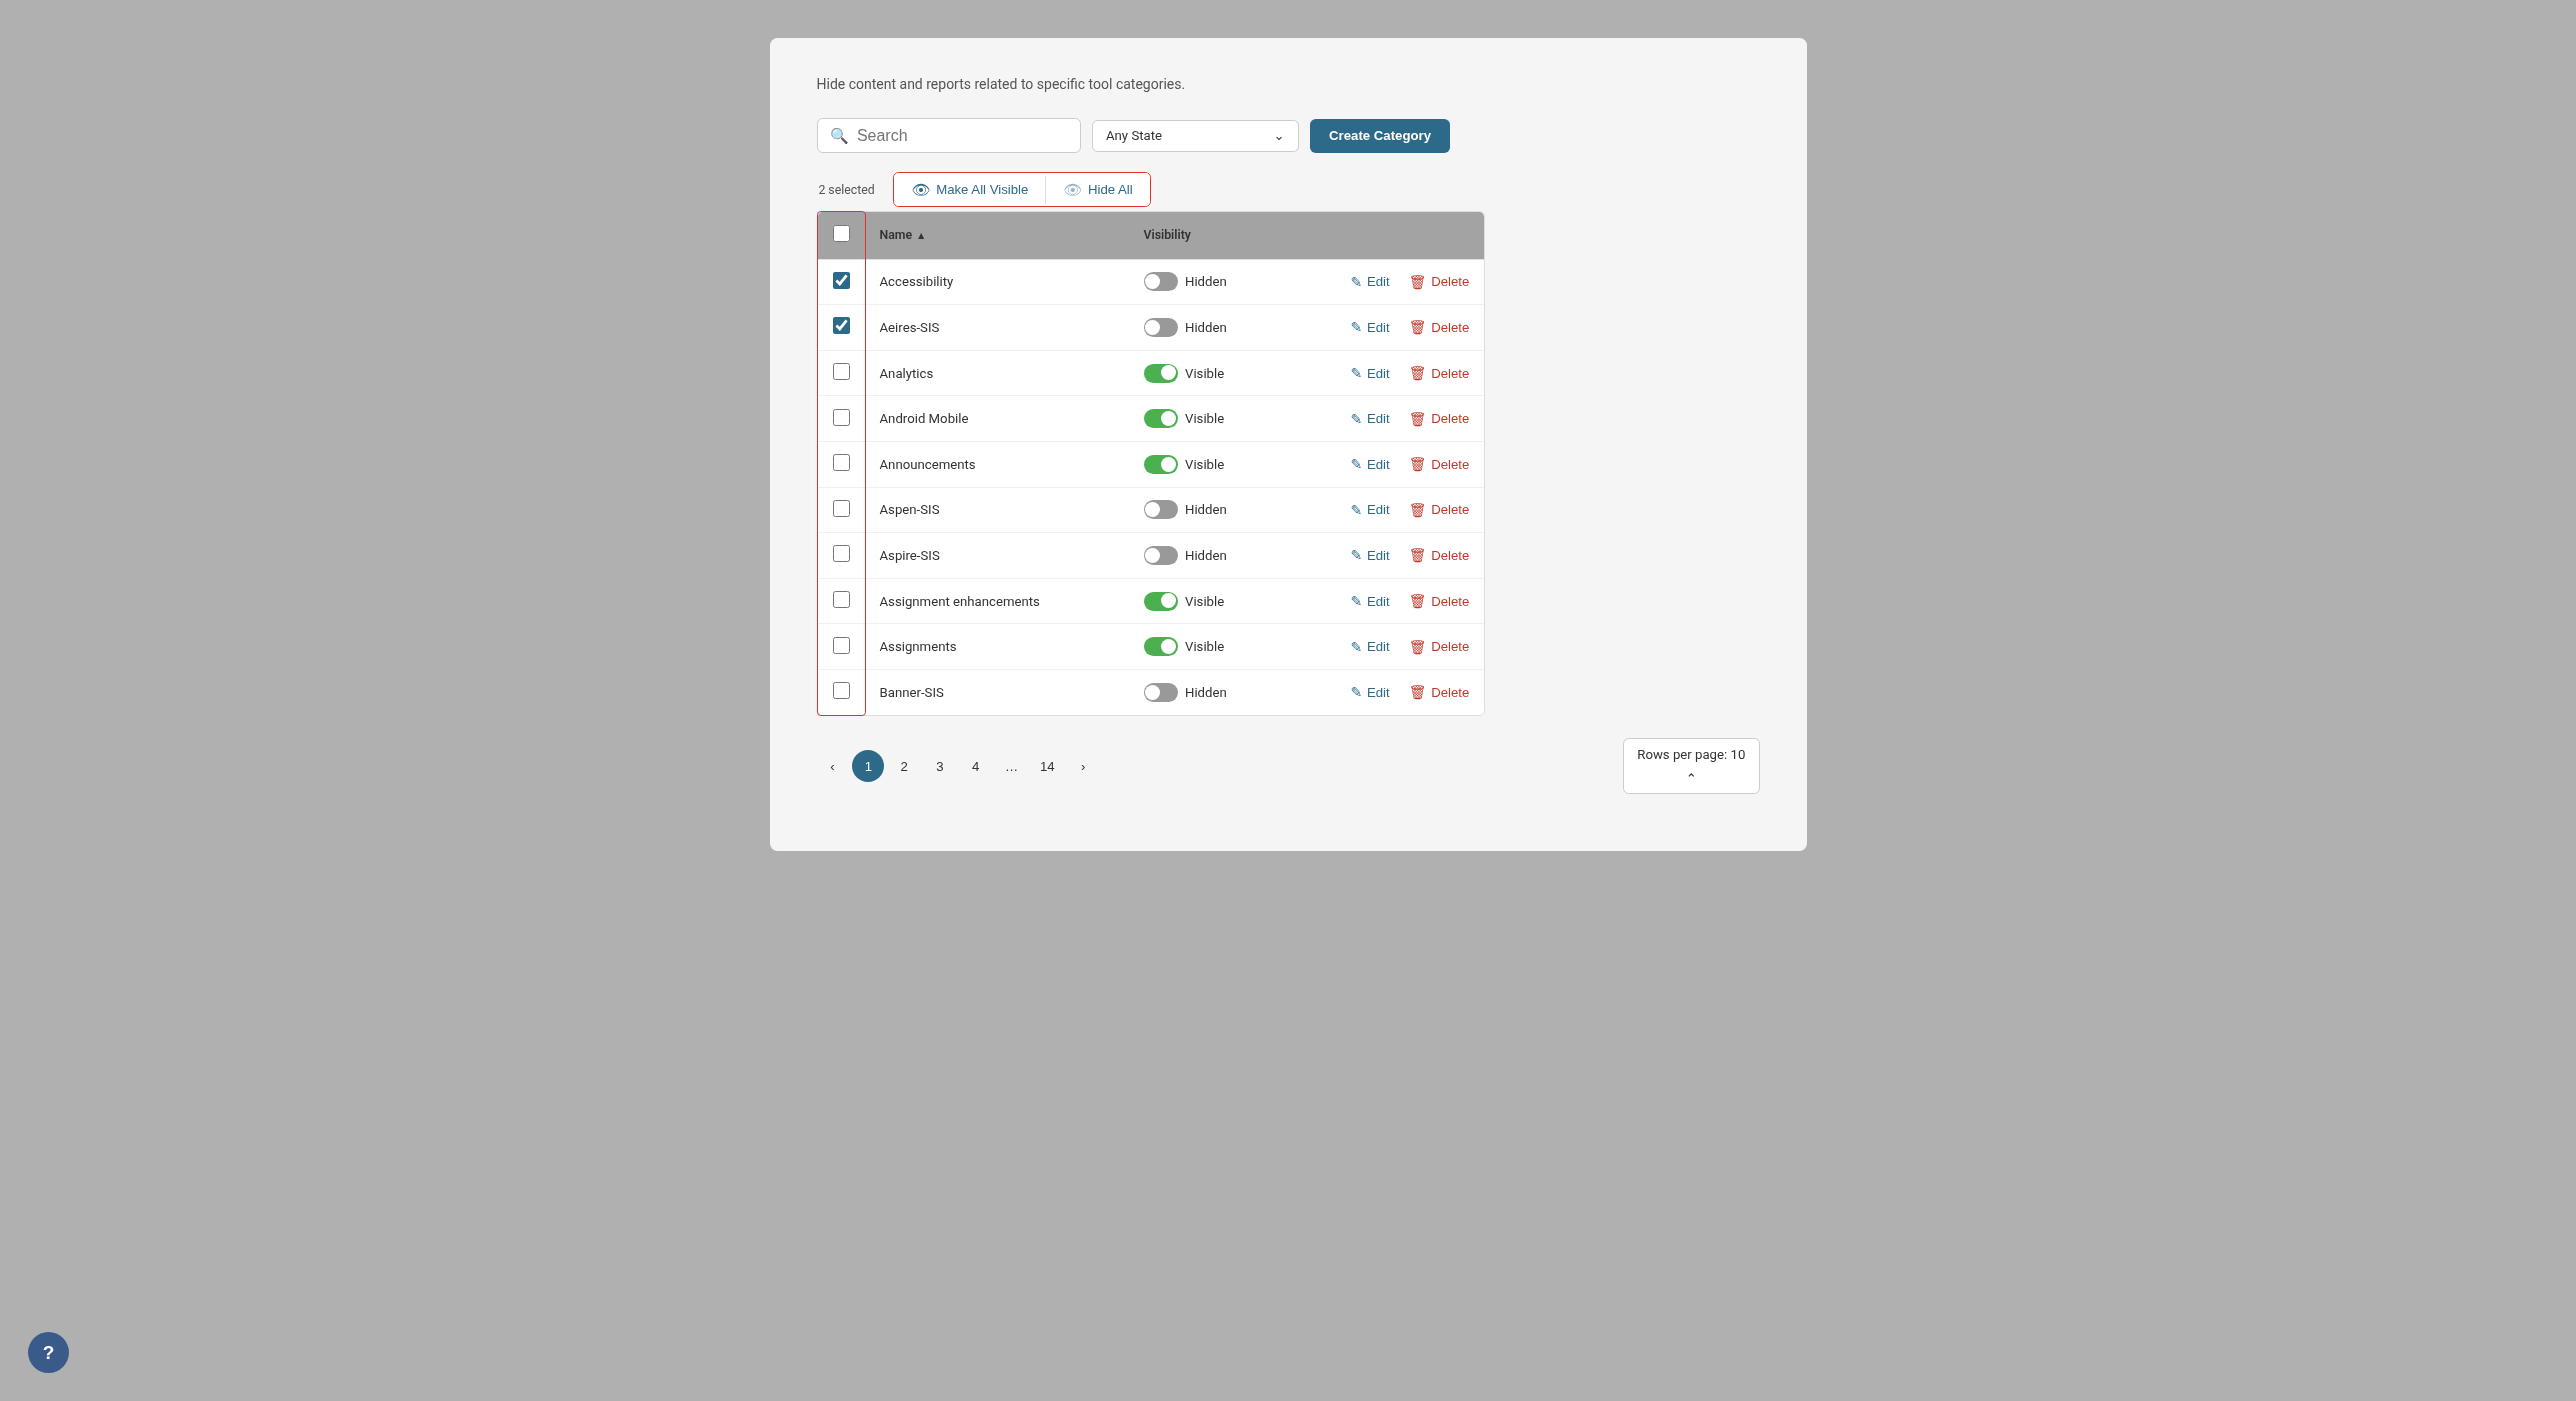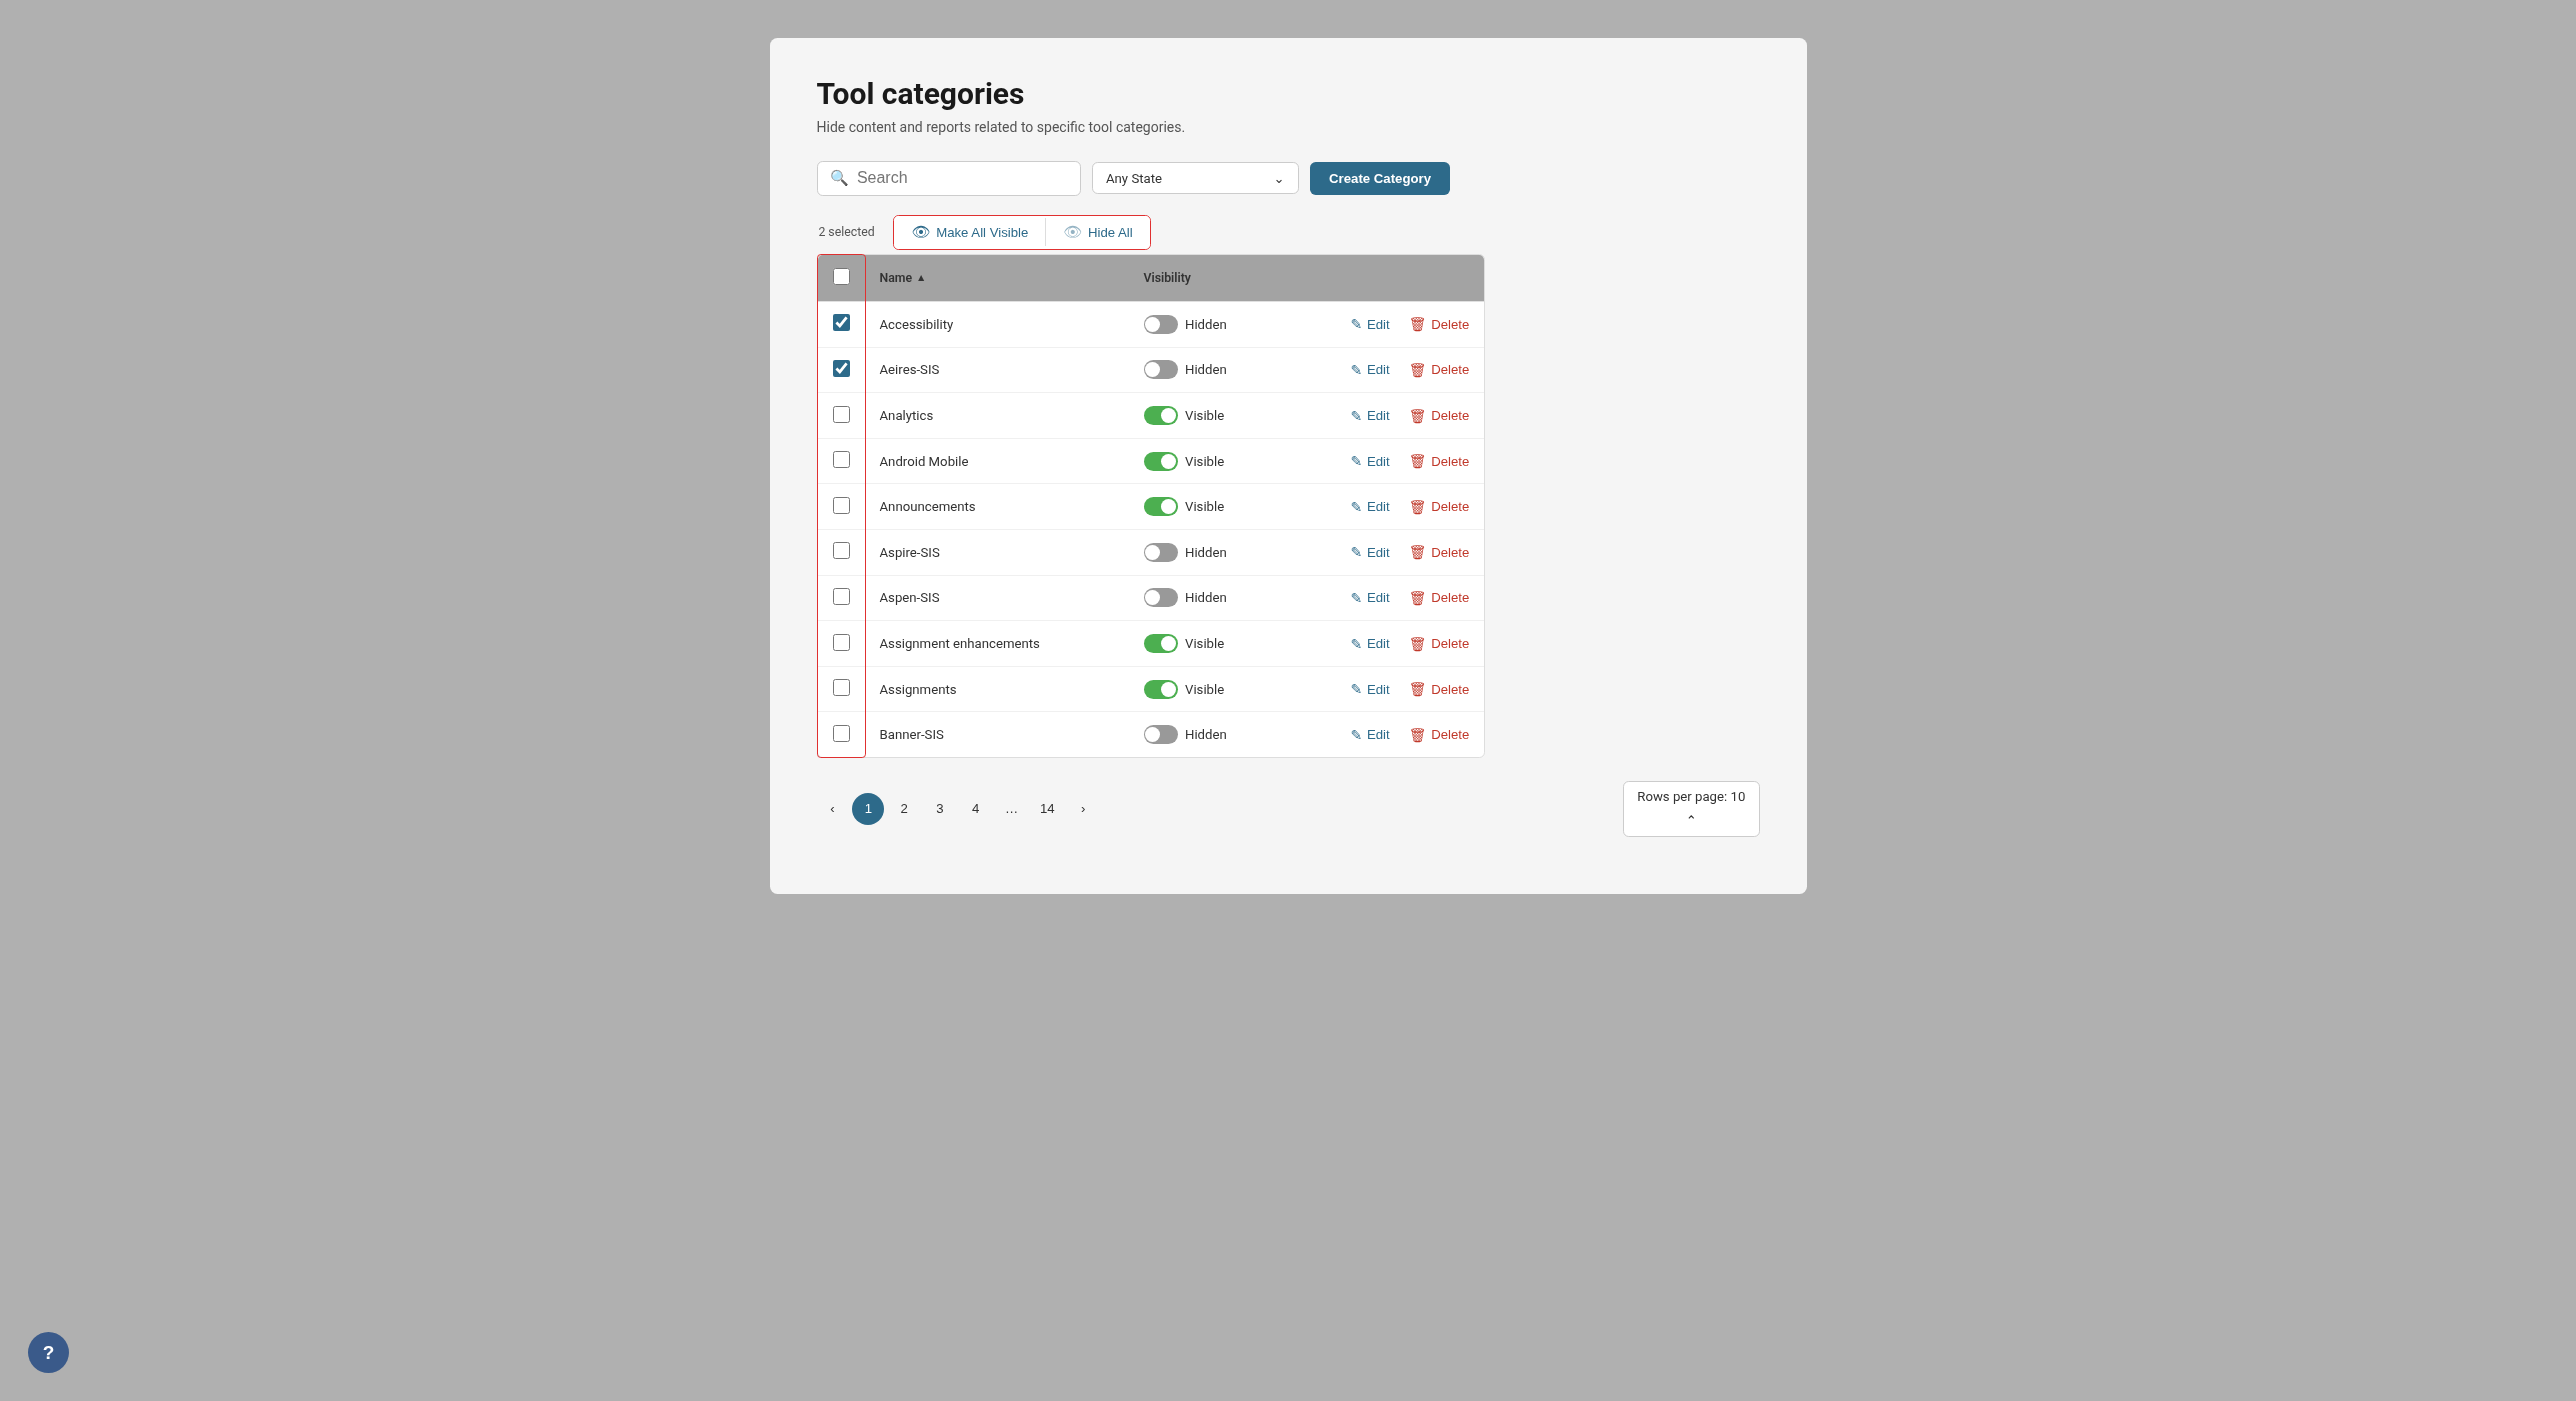--- a/index.html
+++ b/index.html
@@ -271,21 +271,20 @@
       display: flex;
       align-items: center;
       gap: 3.8px;
     }
     .sort-arrow { font-size: 10.4px; }
   </style>
 </head>
 <body>
 
 <div class="main-container">
-  <h1 class="page-title">Tool categories</h1>
   <p class="page-subtitle">Hide content and reports related to specific tool categories.</p>
 
   <div class="toolbar">
     <div class="search-box">
       <span class="search-icon-svg">🔍</span>
       <input class="search-input" type="text" placeholder="Search" style="">
     </div>
     <div class="state-dropdown">
       <span>Any State</span>
       <span>⌄</span>
@@ -436,21 +435,21 @@
                       </button>
                       <button class="delete-btn">
                         <span style="font-size:14px;">🗑</span>
                         <span>Delete</span>
                       </button>
                     </div>
                   </td>
                 </tr>
                 <tr>
                   <td class="cb-col"><input type="checkbox" class="checkbox" style=""></td>
-                  <td class="name-col">Aspire-SIS</td>
+                  <td class="name-col">Aspen-SIS</td>
                   <td class="vis-col">
                     <div class="toggle-wrap">
                       <div class="toggle off"></div>
                       <span class="vis-label">Hidden</span>
                     </div>
                   </td>
                   <td class="actions-col">
                     <div class="action-btns">
                       <button class="edit-btn">
                         <span style="font-size:14px;">✎</span>
@@ -458,21 +457,21 @@
                       </button>
                       <button class="delete-btn">
                         <span style="font-size:14px;">🗑</span>
                         <span>Delete</span>
                       </button>
                     </div>
                   </td>
                 </tr>
                 <tr>
                   <td class="cb-col"><input type="checkbox" class="checkbox" style=""></td>
-                  <td class="name-col">Aspen-SIS</td>
+                  <td class="name-col">Aspire-SIS</td>
                   <td class="vis-col">
                     <div class="toggle-wrap">
                       <div class="toggle off"></div>
                       <span class="vis-label">Hidden</span>
                     </div>
                   </td>
                   <td class="actions-col">
                     <div class="action-btns">
                       <button class="edit-btn">
                         <span style="font-size:14px;">✎</span>

